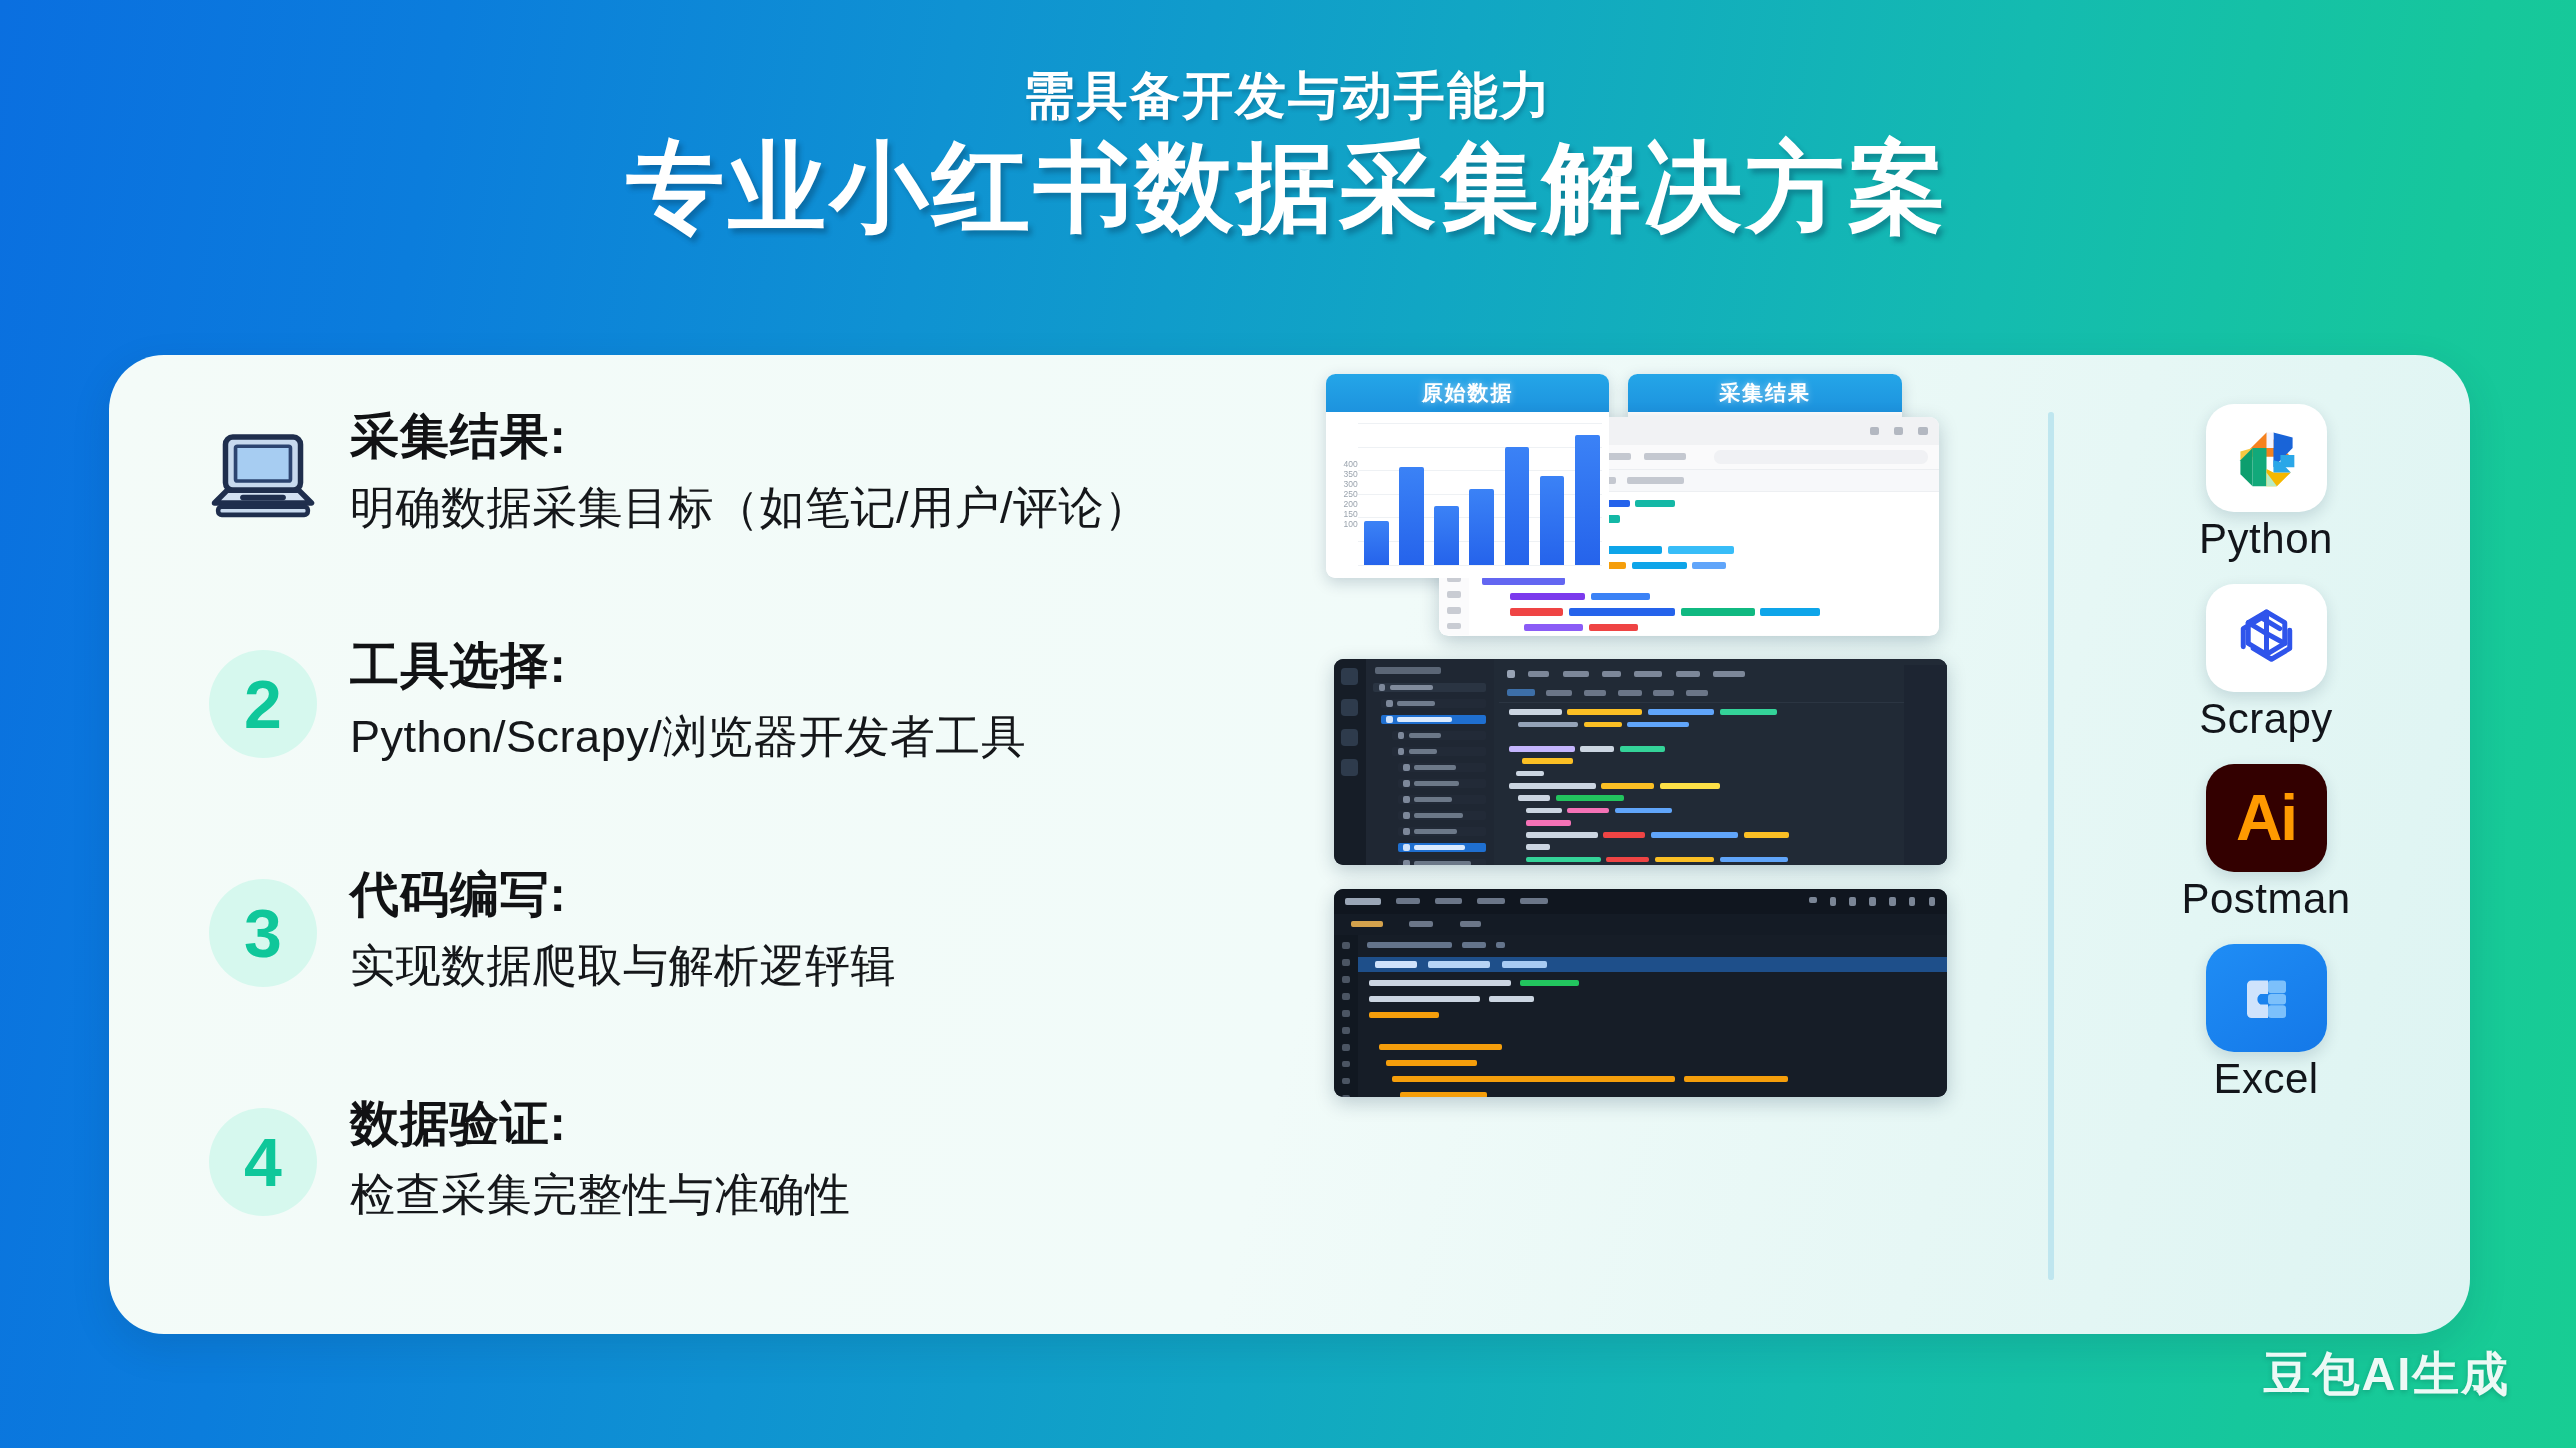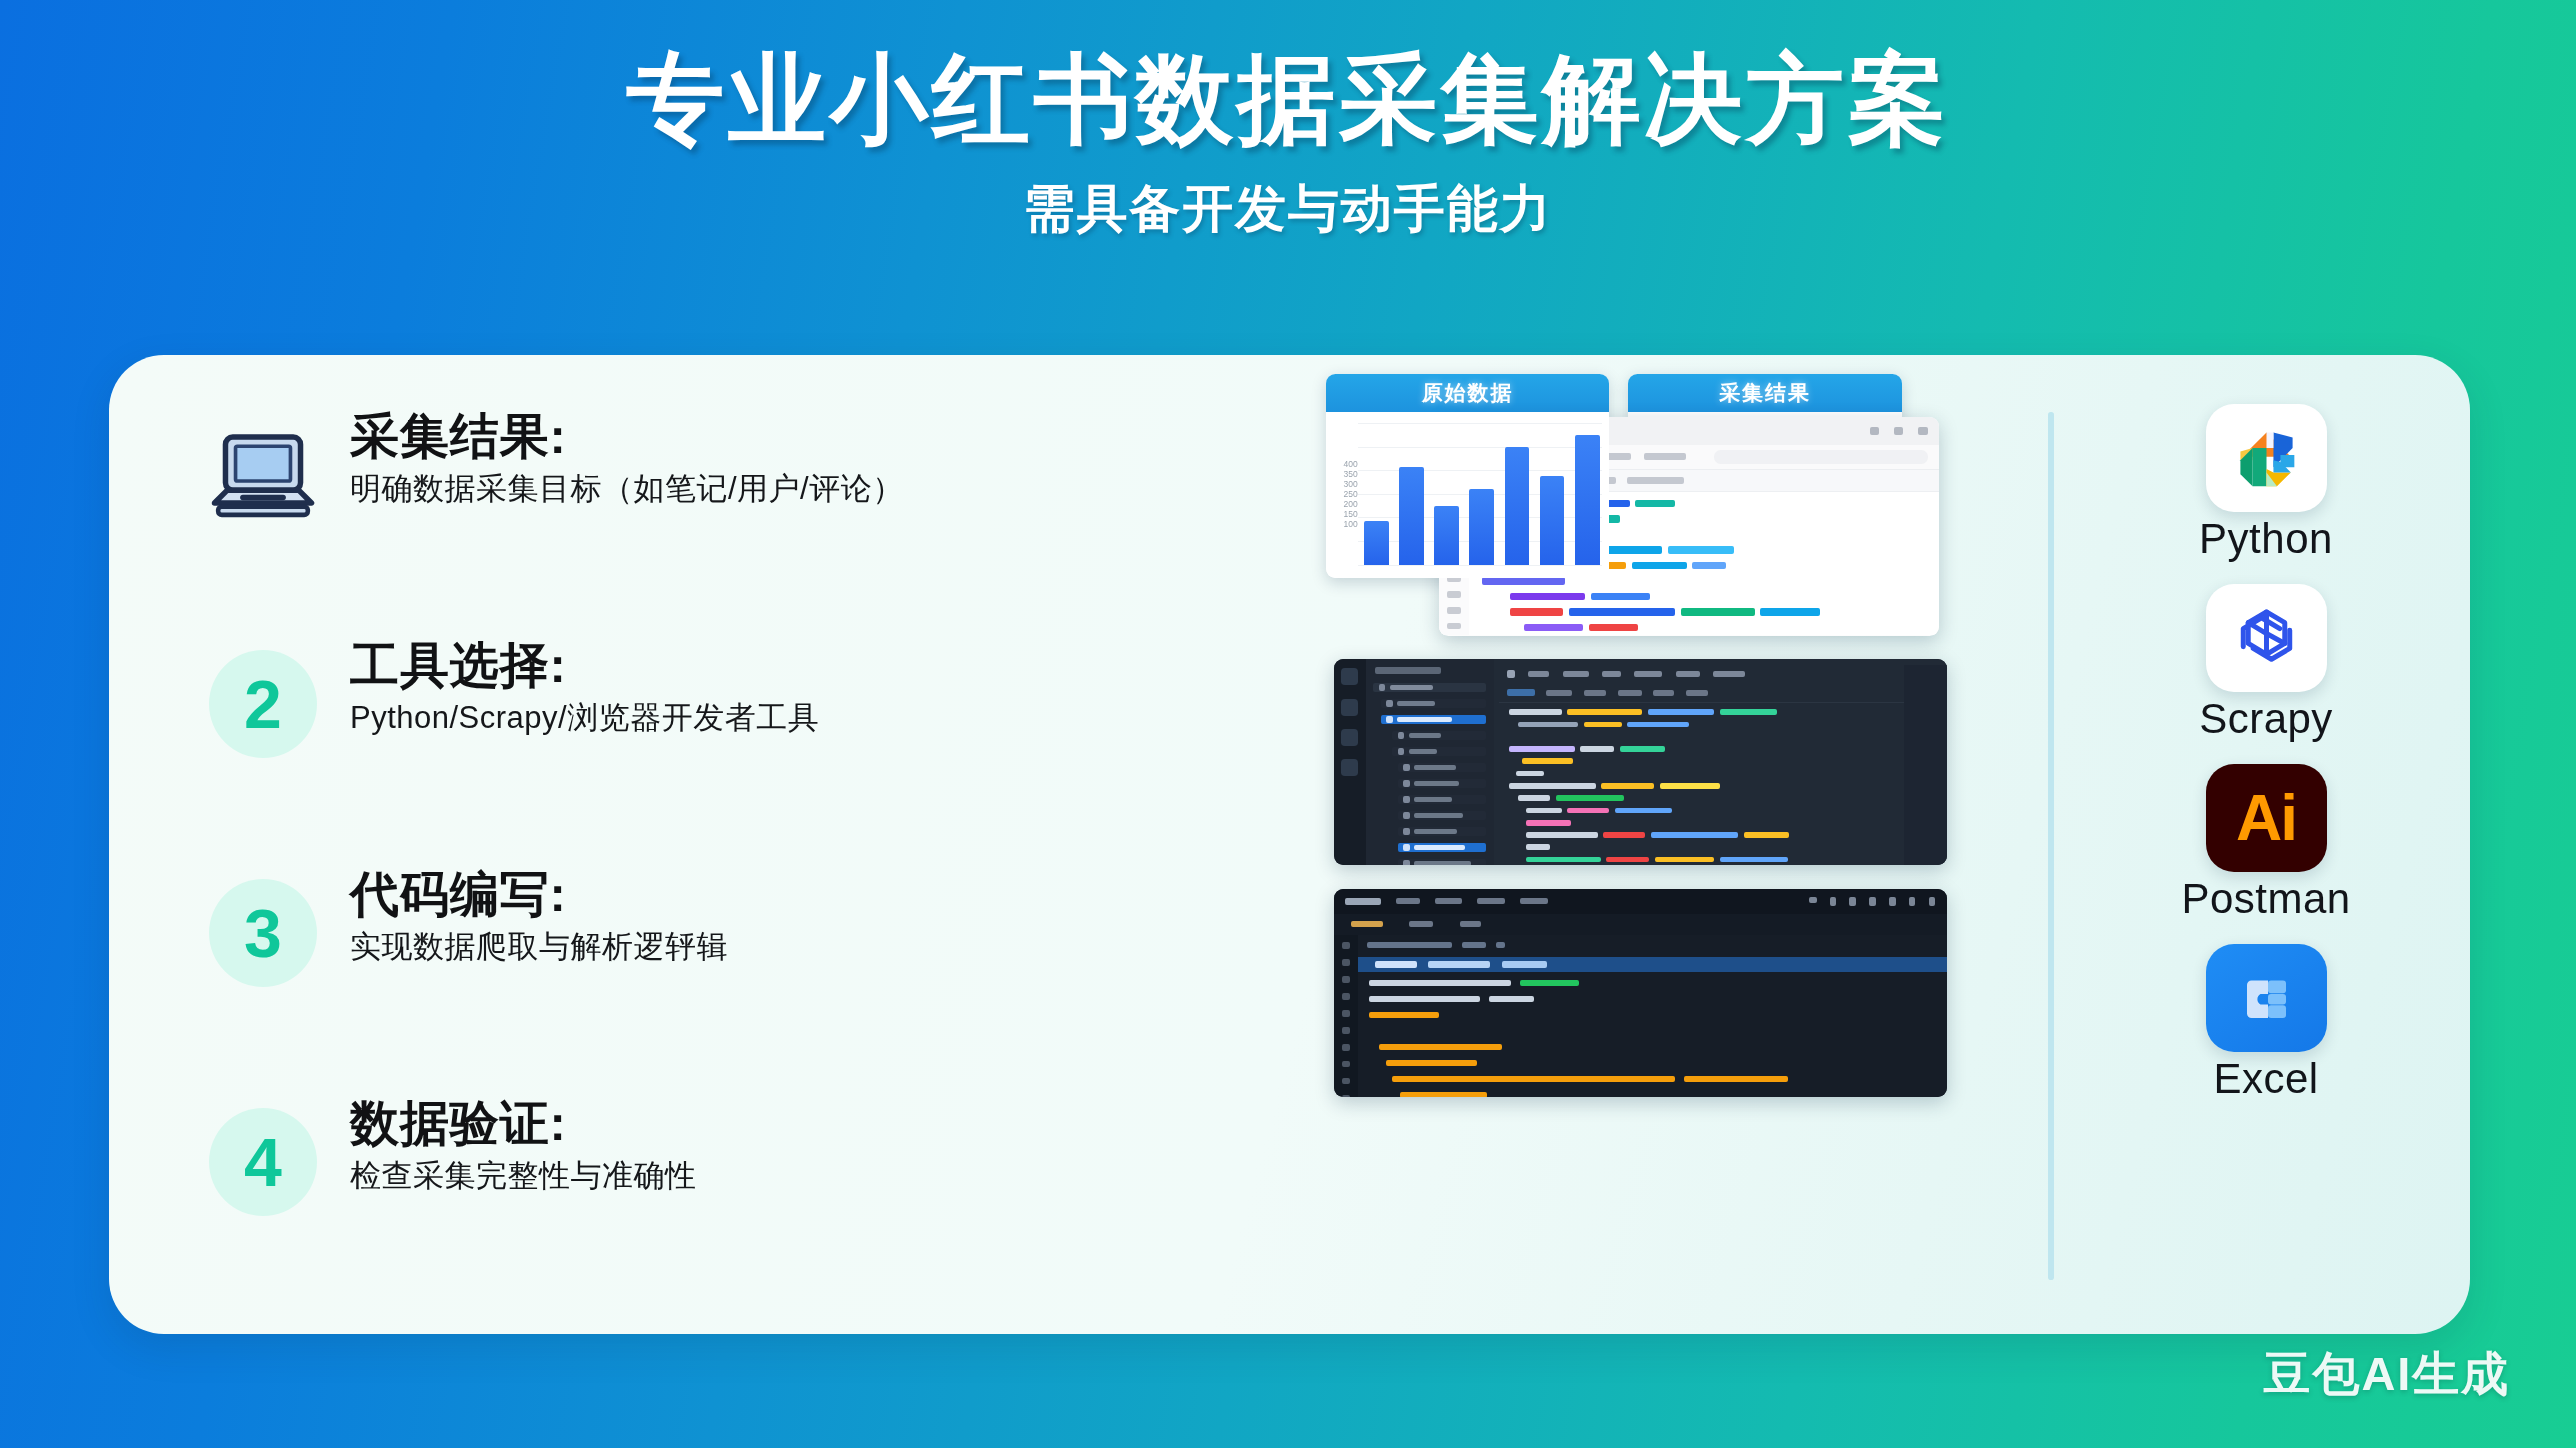--- a/index.html
+++ b/index.html
@@ -84,22 +84,22 @@
 
   .step-body { position: absolute; left: 196px; top: 19px; width: 953px; }
   .step-title {
     font-size: 49px;
     font-weight: bold;
     color: #111214;
     letter-spacing: 0.9px;
     line-height: 1.25;
   }
   .step-desc {
-    margin-top: 2px;
-    font-size: 31px;
+    margin-top: 12px;
+    font-size: 45px;
     color: #15171a;
     letter-spacing: 0.5px;
     line-height: 1.28;
     white-space: nowrap;
   }
 
   
   .laptop { width: 111px; height: 91px; display:block; }
 
   
@@ -203,22 +203,22 @@
     letter-spacing: 1.9px;
     text-shadow: 0 1.9px 5.7px rgba(0,60,50,0.25);
   }
 </style>
 </head>
 <body>
 
 <div id="stage">
 
   <div id="header">
+    <div id="subtitle">需具备开发与动手能力</div>
     <div id="main-title">专业小红书数据采集解决方案</div>
-    <div id="subtitle">需具备开发与动手能力</div>
   </div>
 
   <div id="card">
 
     <div id="card-divider"></div>
 
     <div id="steps">
 
       <div class="step">
         <div class="step-marker">

